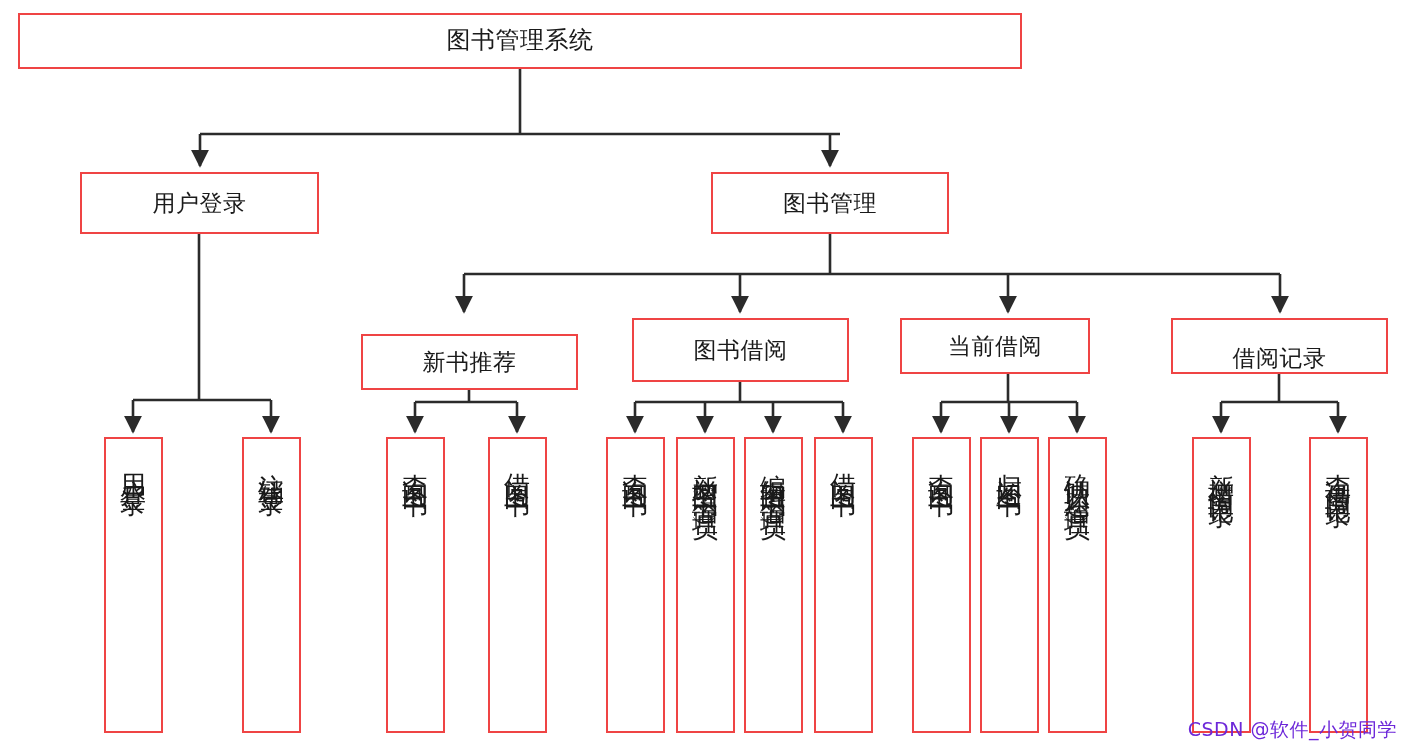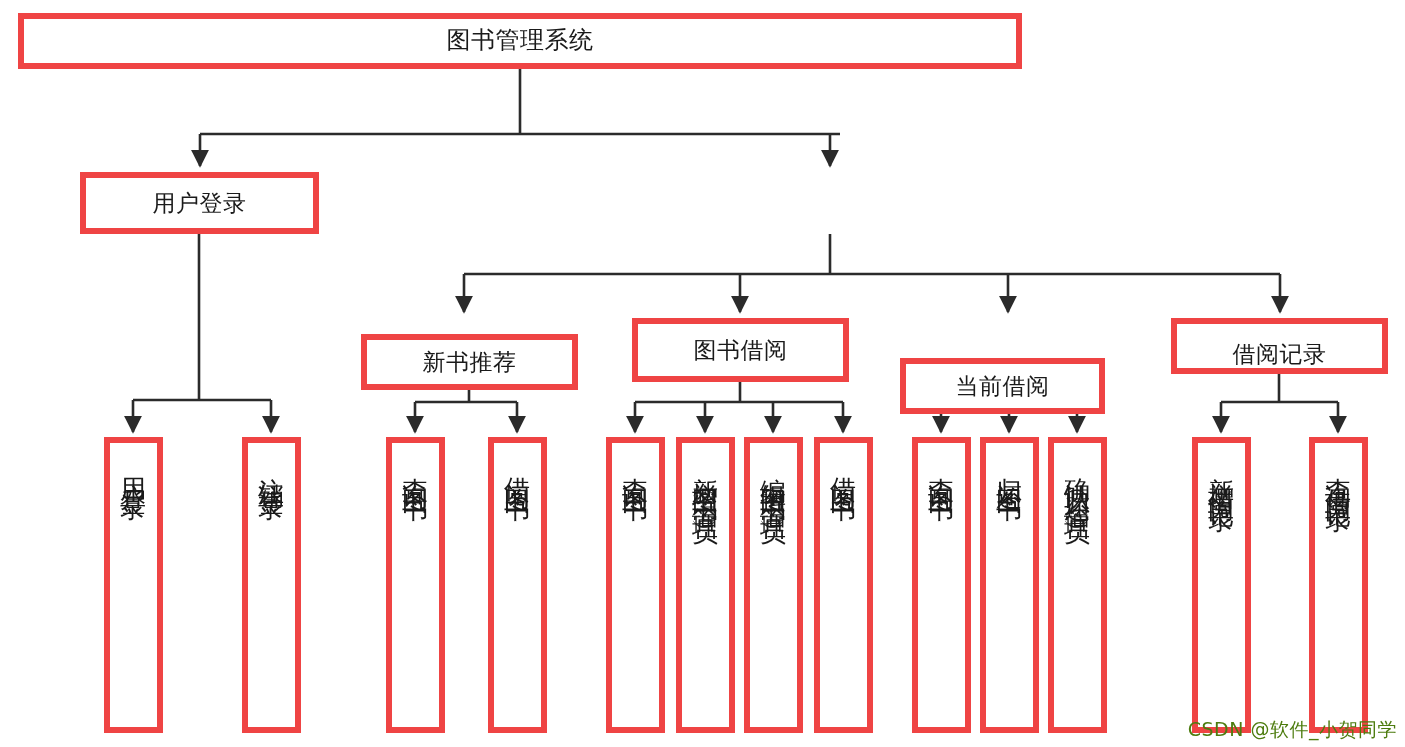--- a/index.html
+++ b/index.html
@@ -22,21 +22,21 @@
     position: absolute;
     left: 0;
     top: 0;
     width: 1405px;
     height: 747px;
     pointer-events: none;
   }
   .node {
     position: absolute;
     box-sizing: border-box;
-    border: 6px solid #ef4444;
+    border: 2px solid #ef4444;
     background: #ffffff;
     display: flex;
     align-items: center;
     justify-content: center;
     color: #1a1a1a;
   }
   .node .label {
     display: block;
     text-align: center;
     line-height: 1.22;
@@ -62,21 +62,21 @@
     font-size: 26px;
     line-height: 1;
     letter-spacing: 6px;
     white-space: nowrap;
   }
   .watermark {
     position: absolute;
     right: 8px;
     bottom: 4px;
     font-size: 19px;
-    color: #4d7c0f;
+    color: #6d28d9;
     white-space: nowrap;
     letter-spacing: 0.5px;
   }
 </style>
 </head>
 <body>
 
 <div id="canvas">
 
   <svg id="edges" viewBox="0 0 1405 747" xmlns="http://www.w3.org/2000/svg">
@@ -129,28 +129,31 @@
     </g>
   </svg>
 
   <div class="node h root" style="left:18px; top:13px; width:1004px; height:56px;">
     <span class="label">图书管理系统</span>
   </div>
 
   <div class="node h" style="left:80px; top:172px; width:239px; height:62px;">
     <span class="label">用户登录</span>
   </div>
+  <div class="node h" style="left:711px; top:172px; width:238px; height:62px;">
+    <span class="label">图书管理</span>
+  </div>
 
   <div class="node h" style="left:361px; top:334px; width:217px; height:56px;">
     <span class="label">新书推荐</span>
   </div>
   <div class="node h" style="left:632px; top:318px; width:217px; height:64px;">
     <span class="label">图书借阅</span>
   </div>
-  <div class="node h" style="left:900px; top:318px; width:205px; height:56px;margin-top:40px;">
+  <div class="node h" style="left:900px; top:318px; width:190px; height:56px;">
     <span class="label">当前借阅</span>
   </div>
   <div class="node h" style="left:1171px; top:318px; width:217px; height:56px;align-items:flex-end;">
     <span class="label">借阅记录</span>
   </div>
 
   <div class="node v" style="left:104px; top:437px; width:59px; height:296px;">
     <span class="label">用户登录</span>
   </div>
   <div class="node v" style="left:242px; top:437px; width:59px; height:296px;">

